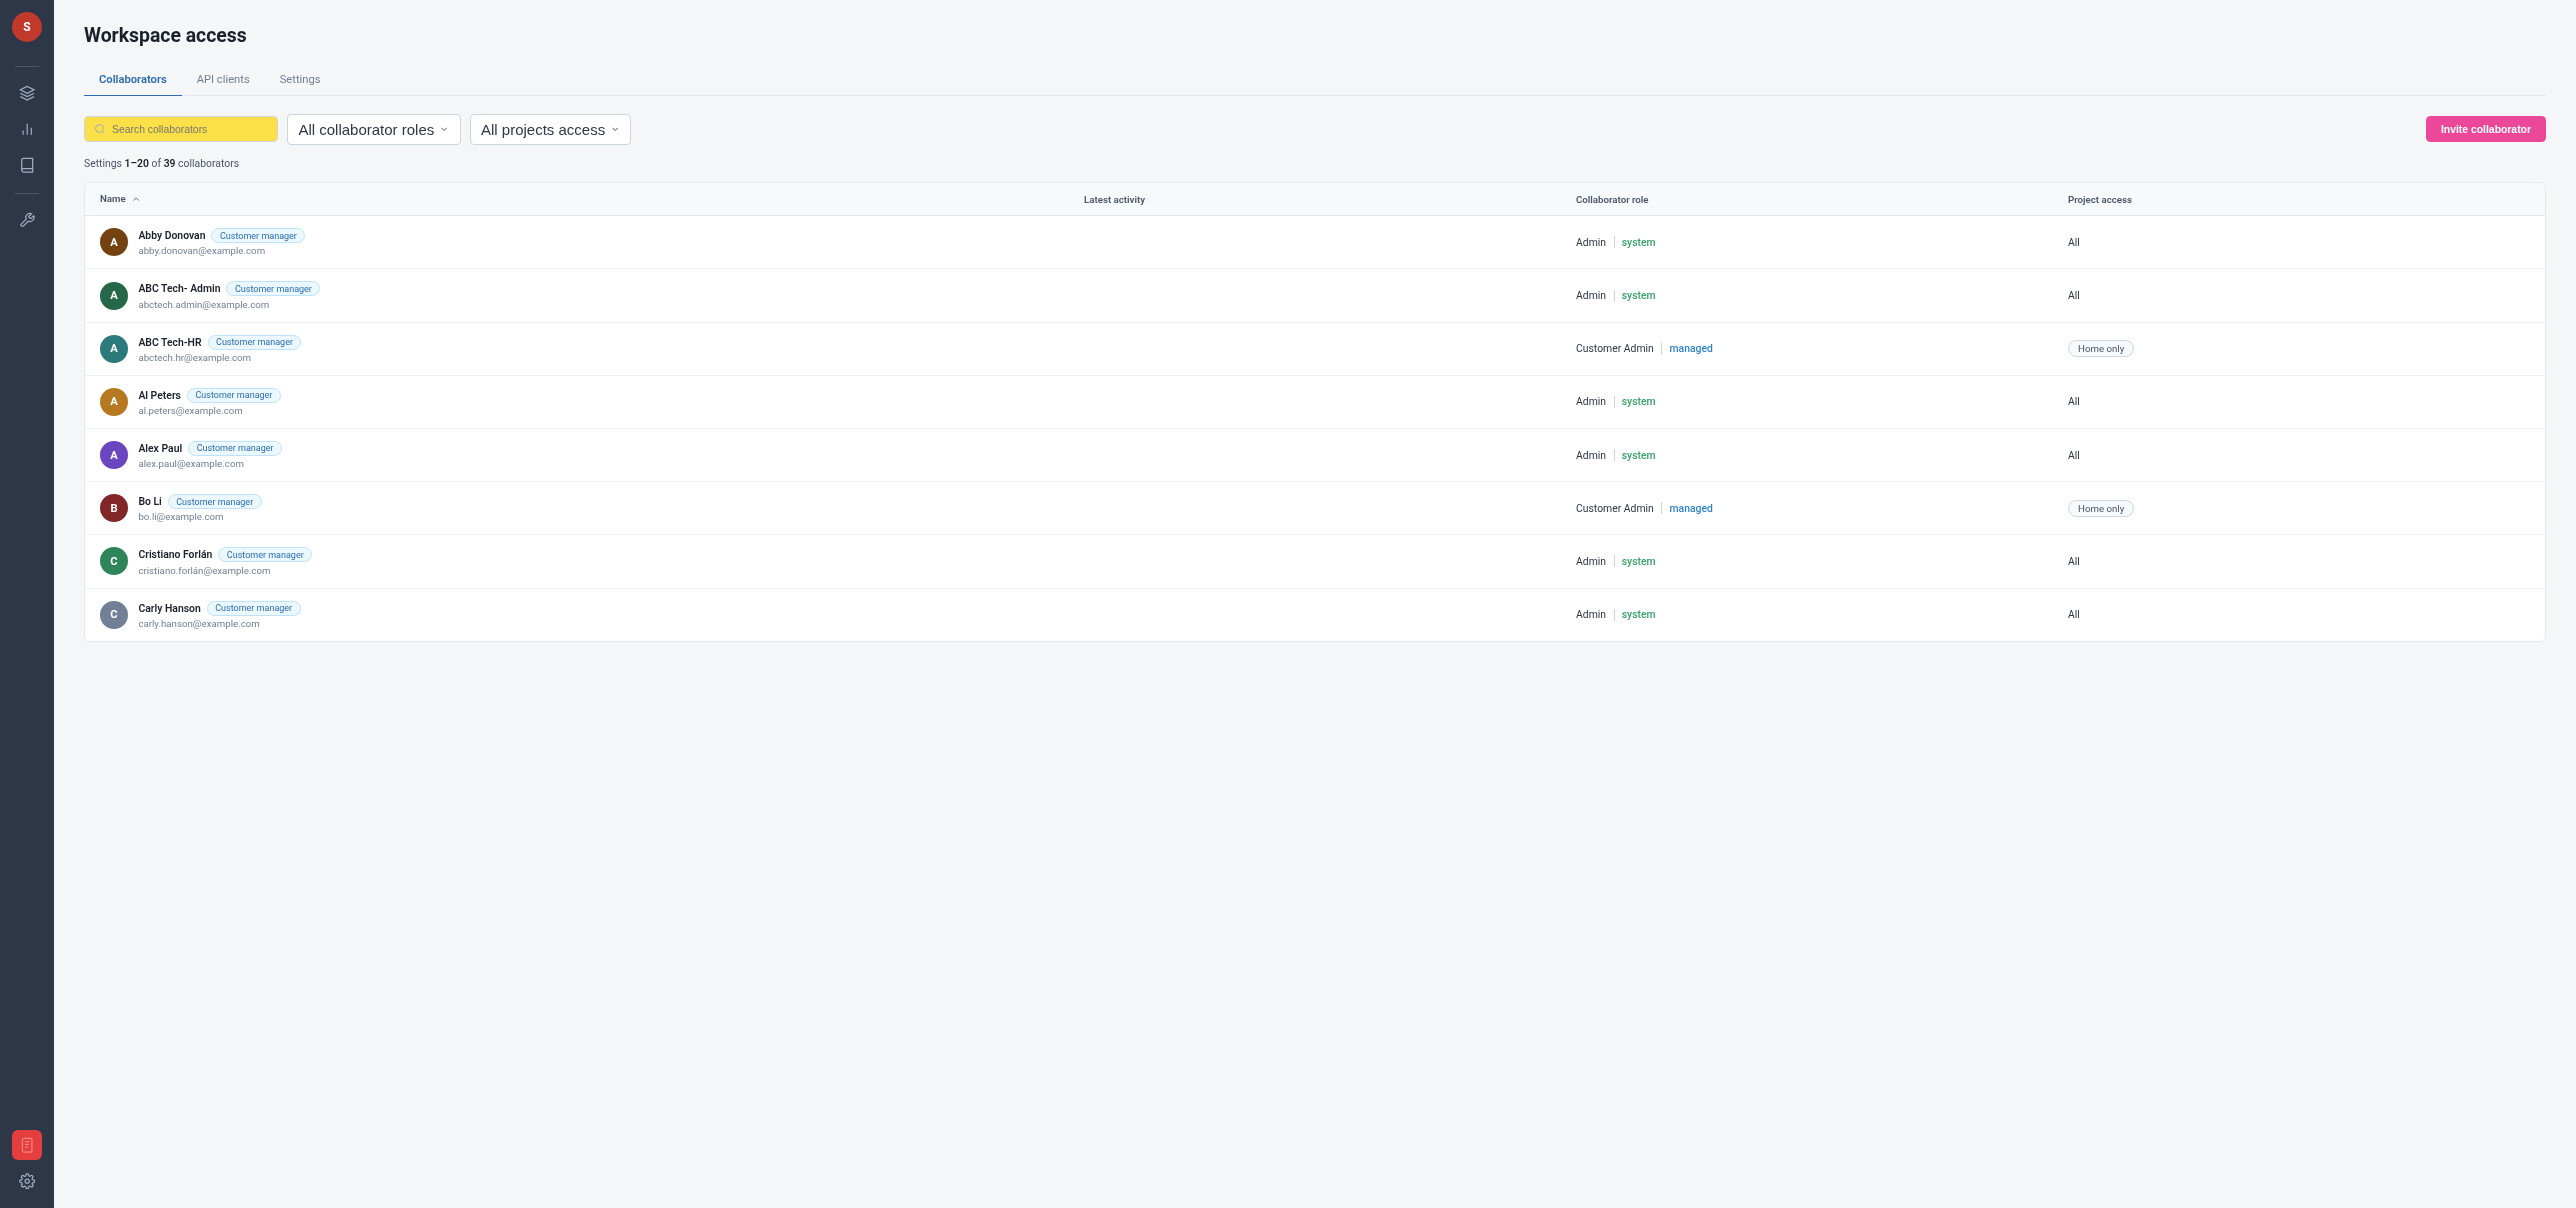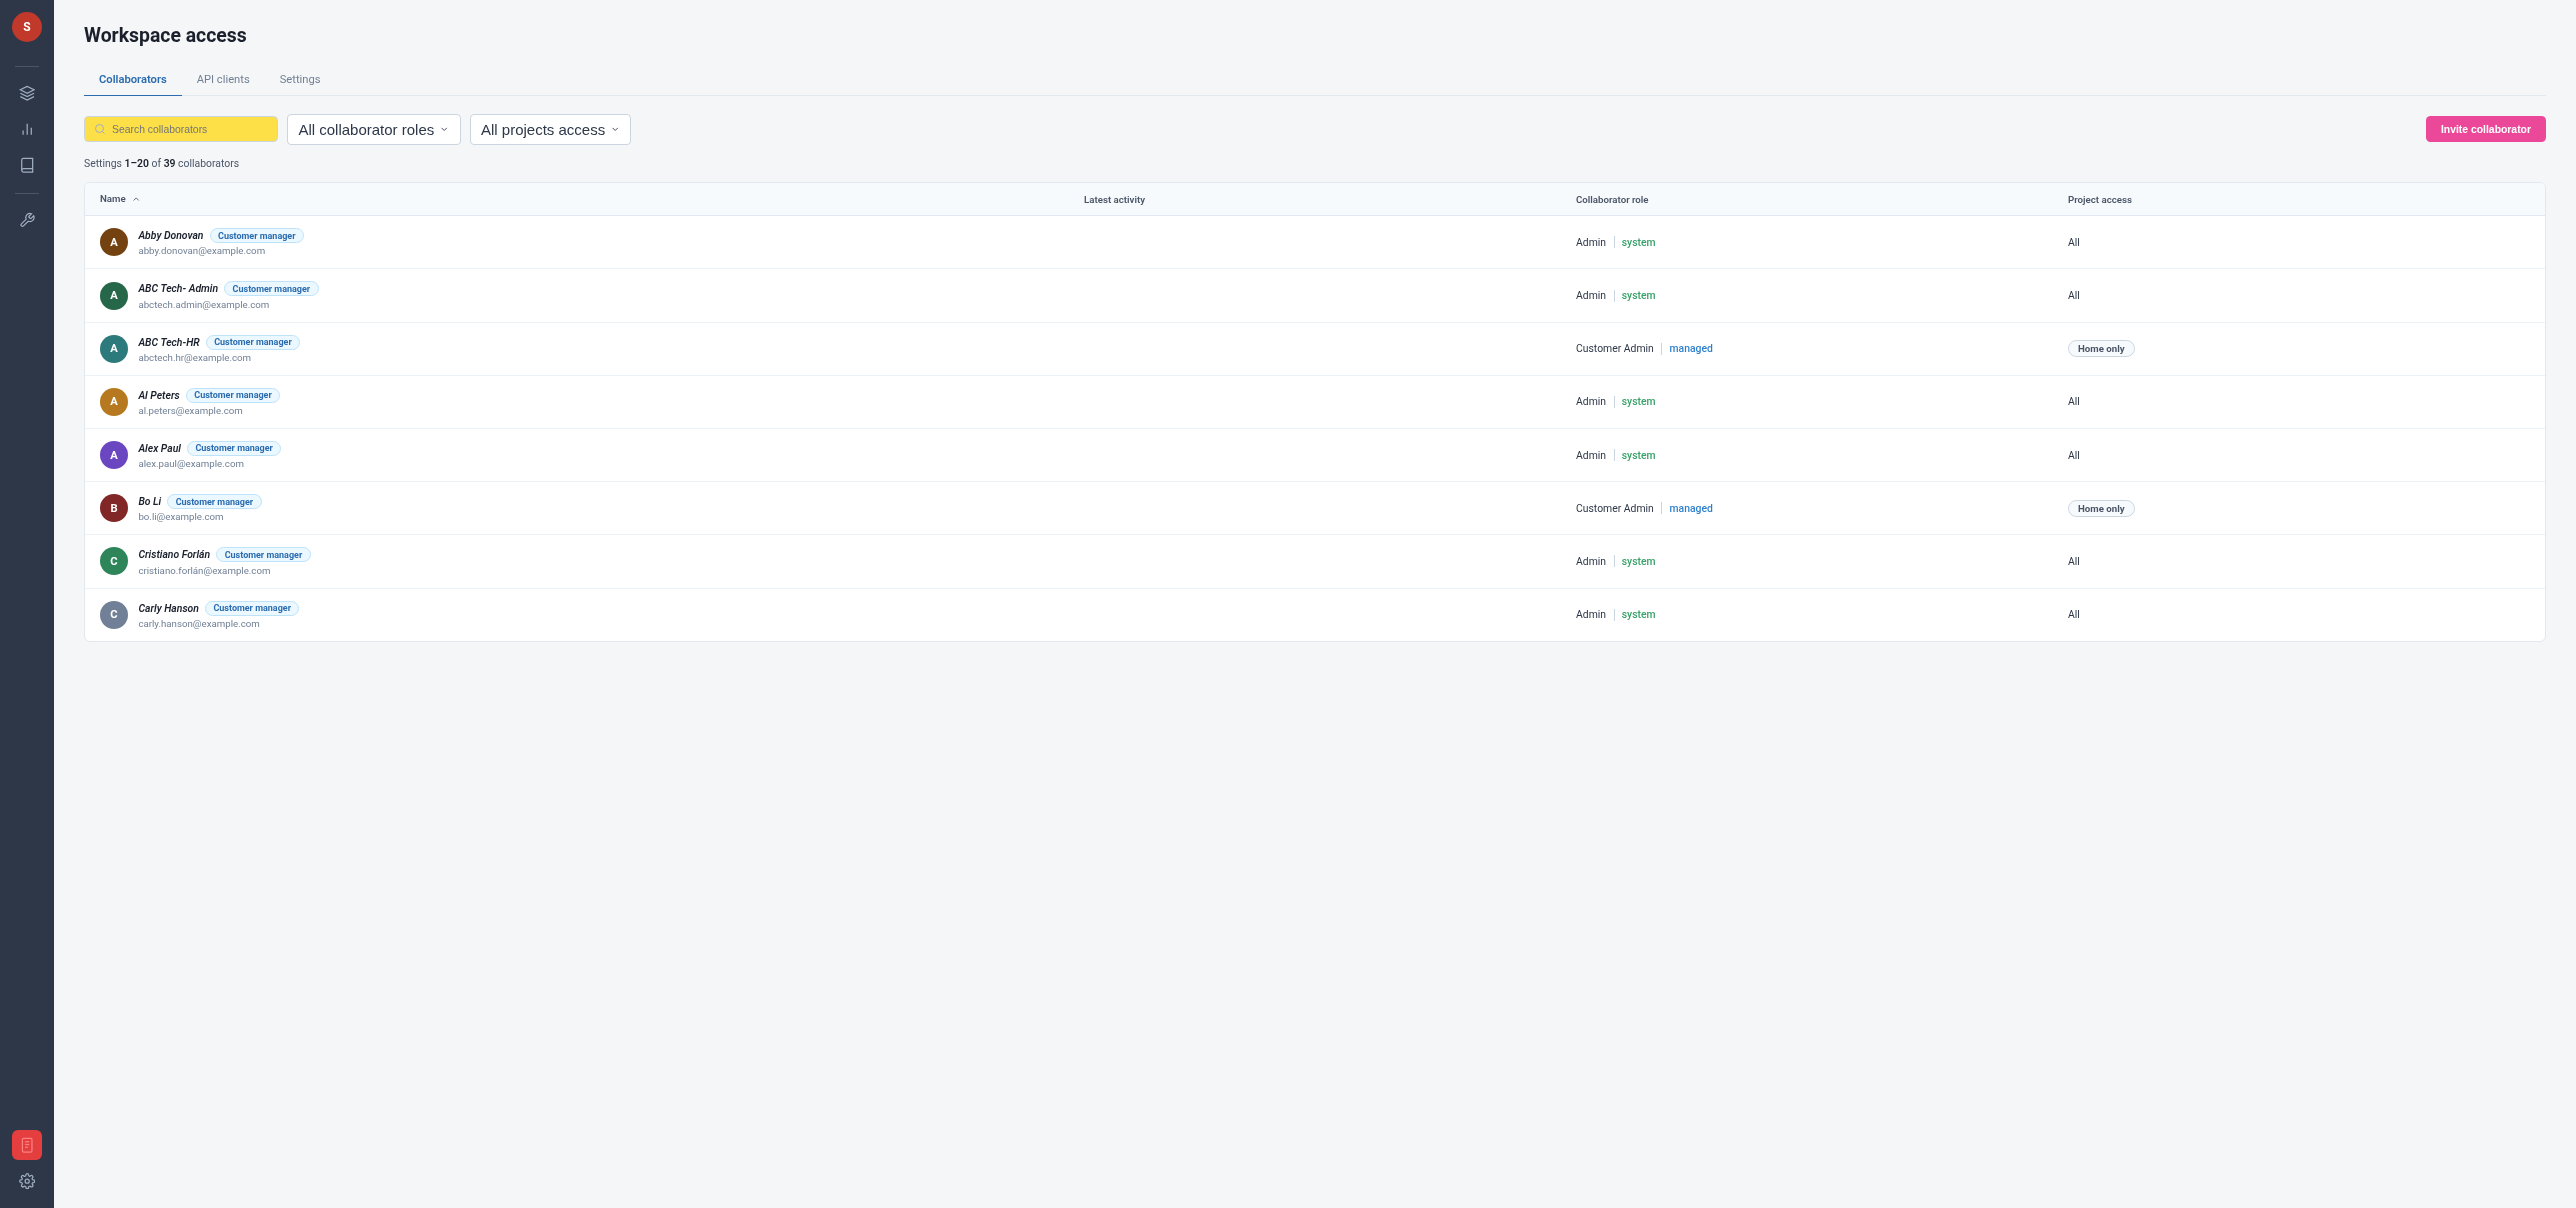--- a/index.html
+++ b/index.html
@@ -194,30 +194,30 @@
     .avatar {
       width: 28px; height: 28px;
       border-radius: 50%;
       display: flex; align-items: center; justify-content: center;
       font-weight: 700; font-size: 11.2px;
       color: white;
       flex-shrink: 0;
     }
     .user-info { display: flex; flex-direction: column; gap: 2.2px; }
     .user-name-row { display: flex; align-items: center; gap: 6px; flex-wrap: wrap; }
-    .user-name { font-weight: 600; font-size: 10.4px; color: #1a202c; font-style: italic; }
+    .user-name { font-weight: 600; font-size: 10.4px; color: #1a202c; }
     .user-email { font-size: 9.7px; color: #718096; }
 
     .badge {
       display: inline-flex;
       align-items: center;
       padding: 1.5px 7.5px;
       border-radius: 15px;
       font-size: 9px;
-      font-weight: 700;
+      font-weight: 400;
     }
     .badge-role {
       background: #ebf8ff;
       color: #2b6cb0;
       border: 0.7px solid #bee3f8;
     }
     .badge-home {
       background: #f7fafc;
       color: #4a5568;
       border: 0.7px solid #cbd5e0;

